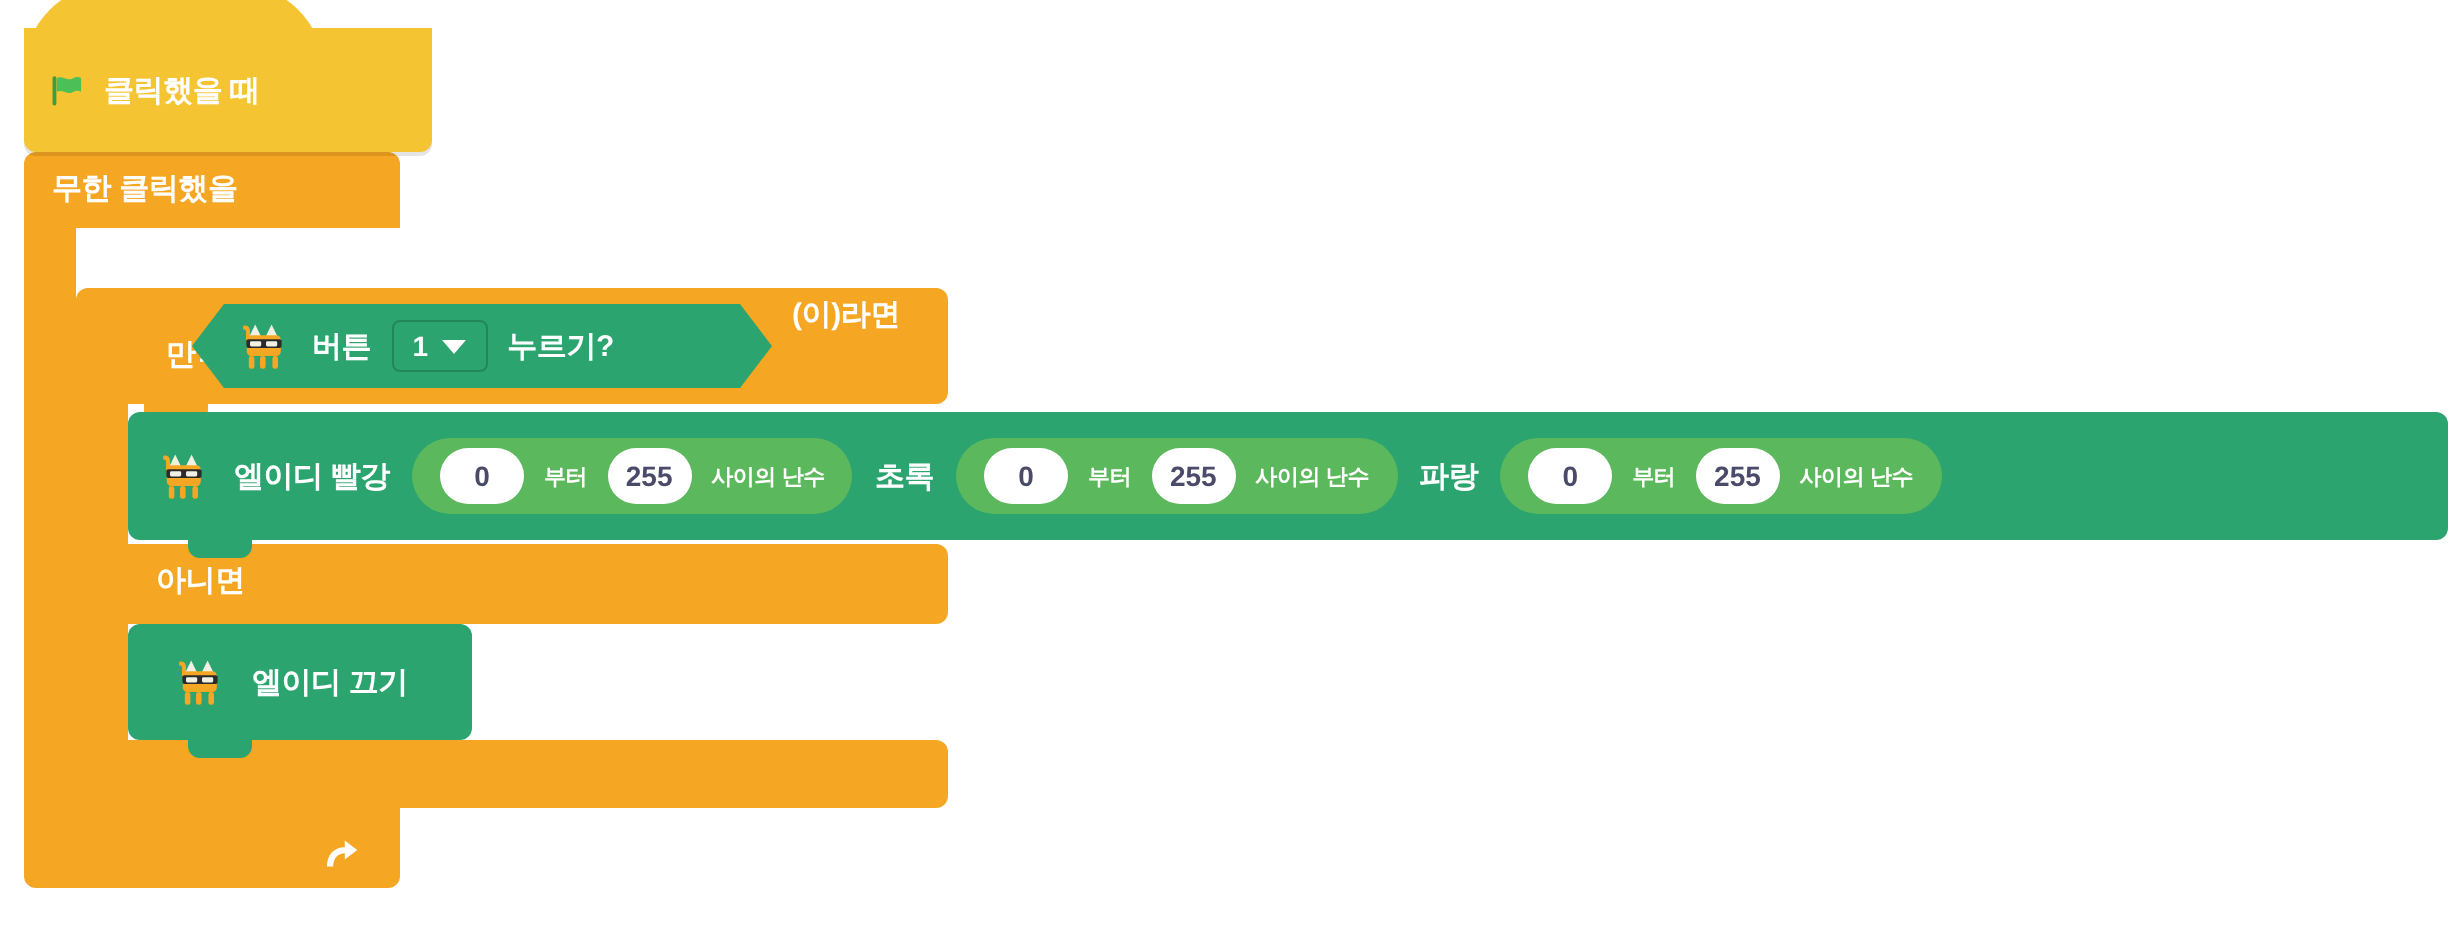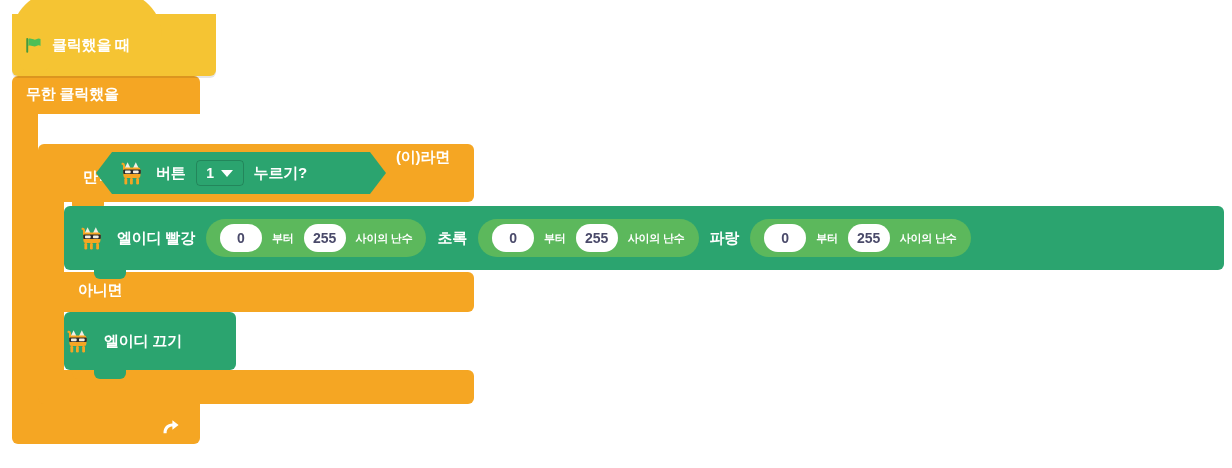--- a/index.html
+++ b/index.html
@@ -133,21 +133,21 @@
   .ledoff-block{
     position:absolute;left:64px;top:312px;width:172px;height:58px;
     background:#2ba46f;border-radius:6px;
   }
   .ledoff-notch{
     position:absolute;left:30px;top:58px;width:32px;height:9px;
     background:#2ba46f;border-radius:0 0 6px 6px;
   }
   .ledoff-row{
     position:absolute;left:0;top:0;width:172px;height:58px;
-    display:flex;align-items:center;gap:12px;padding-left:0;box-sizing:border-box;
+    display:flex;align-items:center;gap:12px;padding-left:22px;box-sizing:border-box;
   }
 </style>
 </head>
 <body>
 
 <div class="canvas">
 
   <div class="forever-top"></div>
   <div class="forever-left"></div>
   <div class="forever-bottom"></div>

